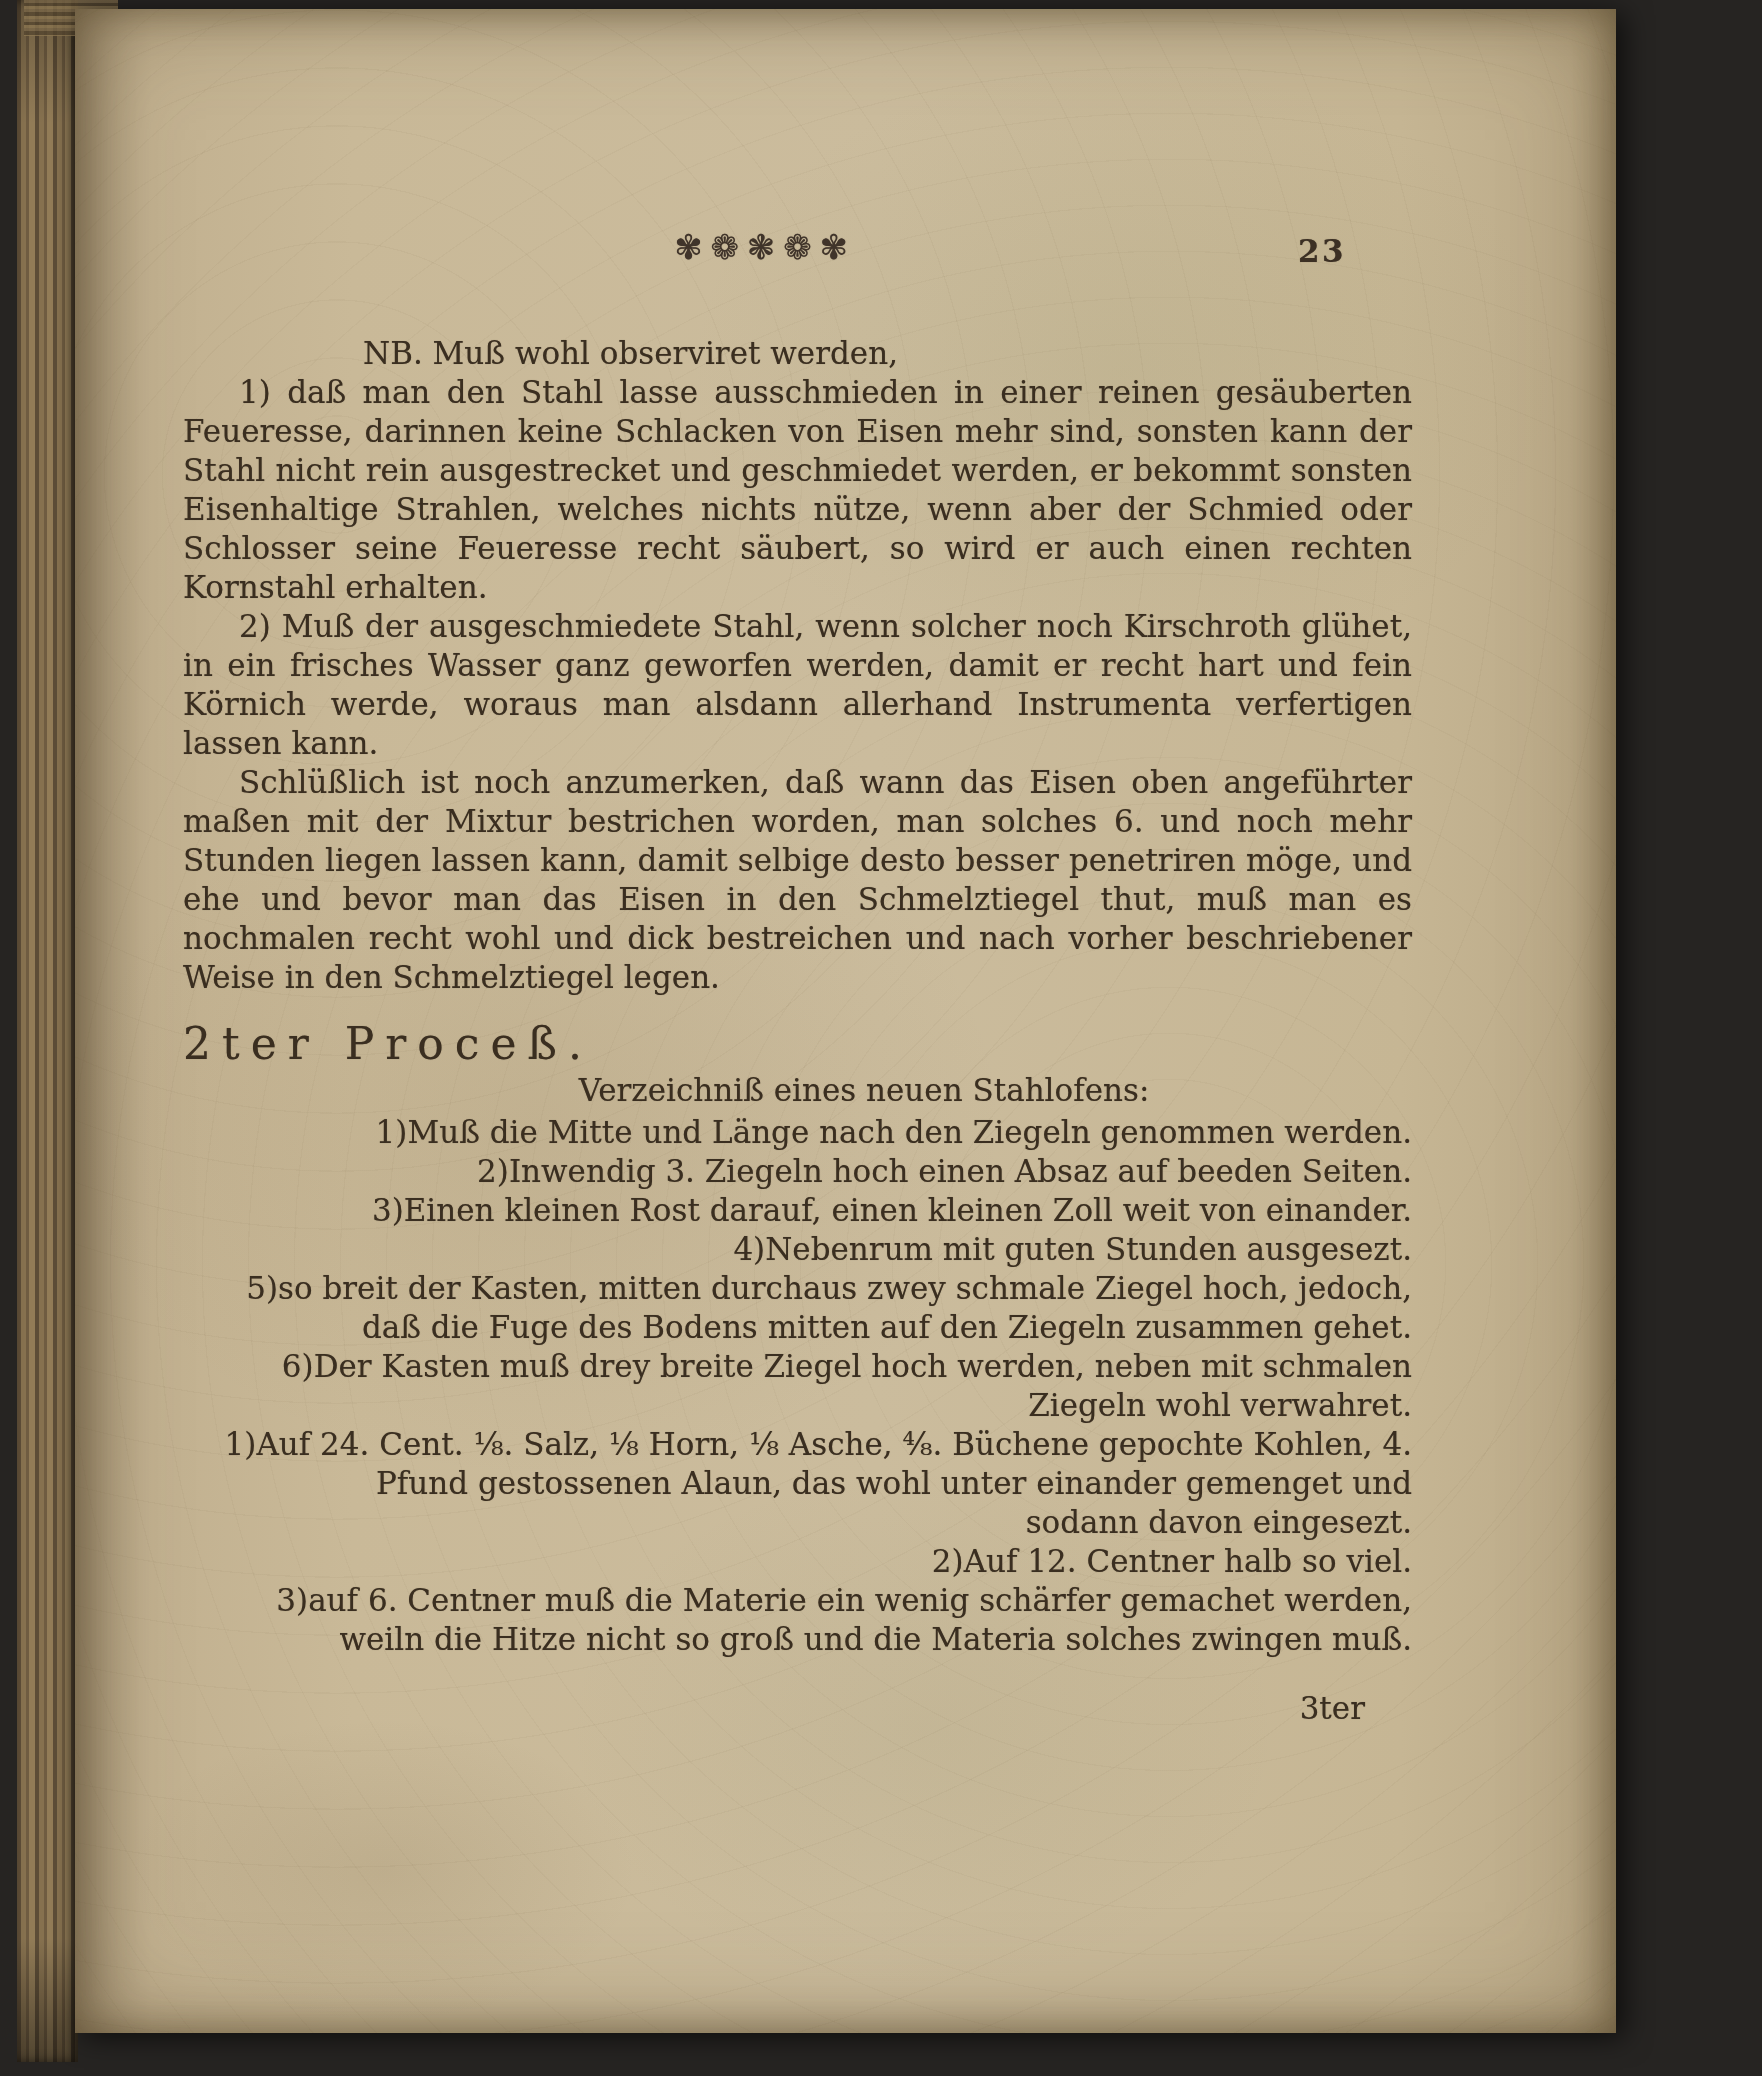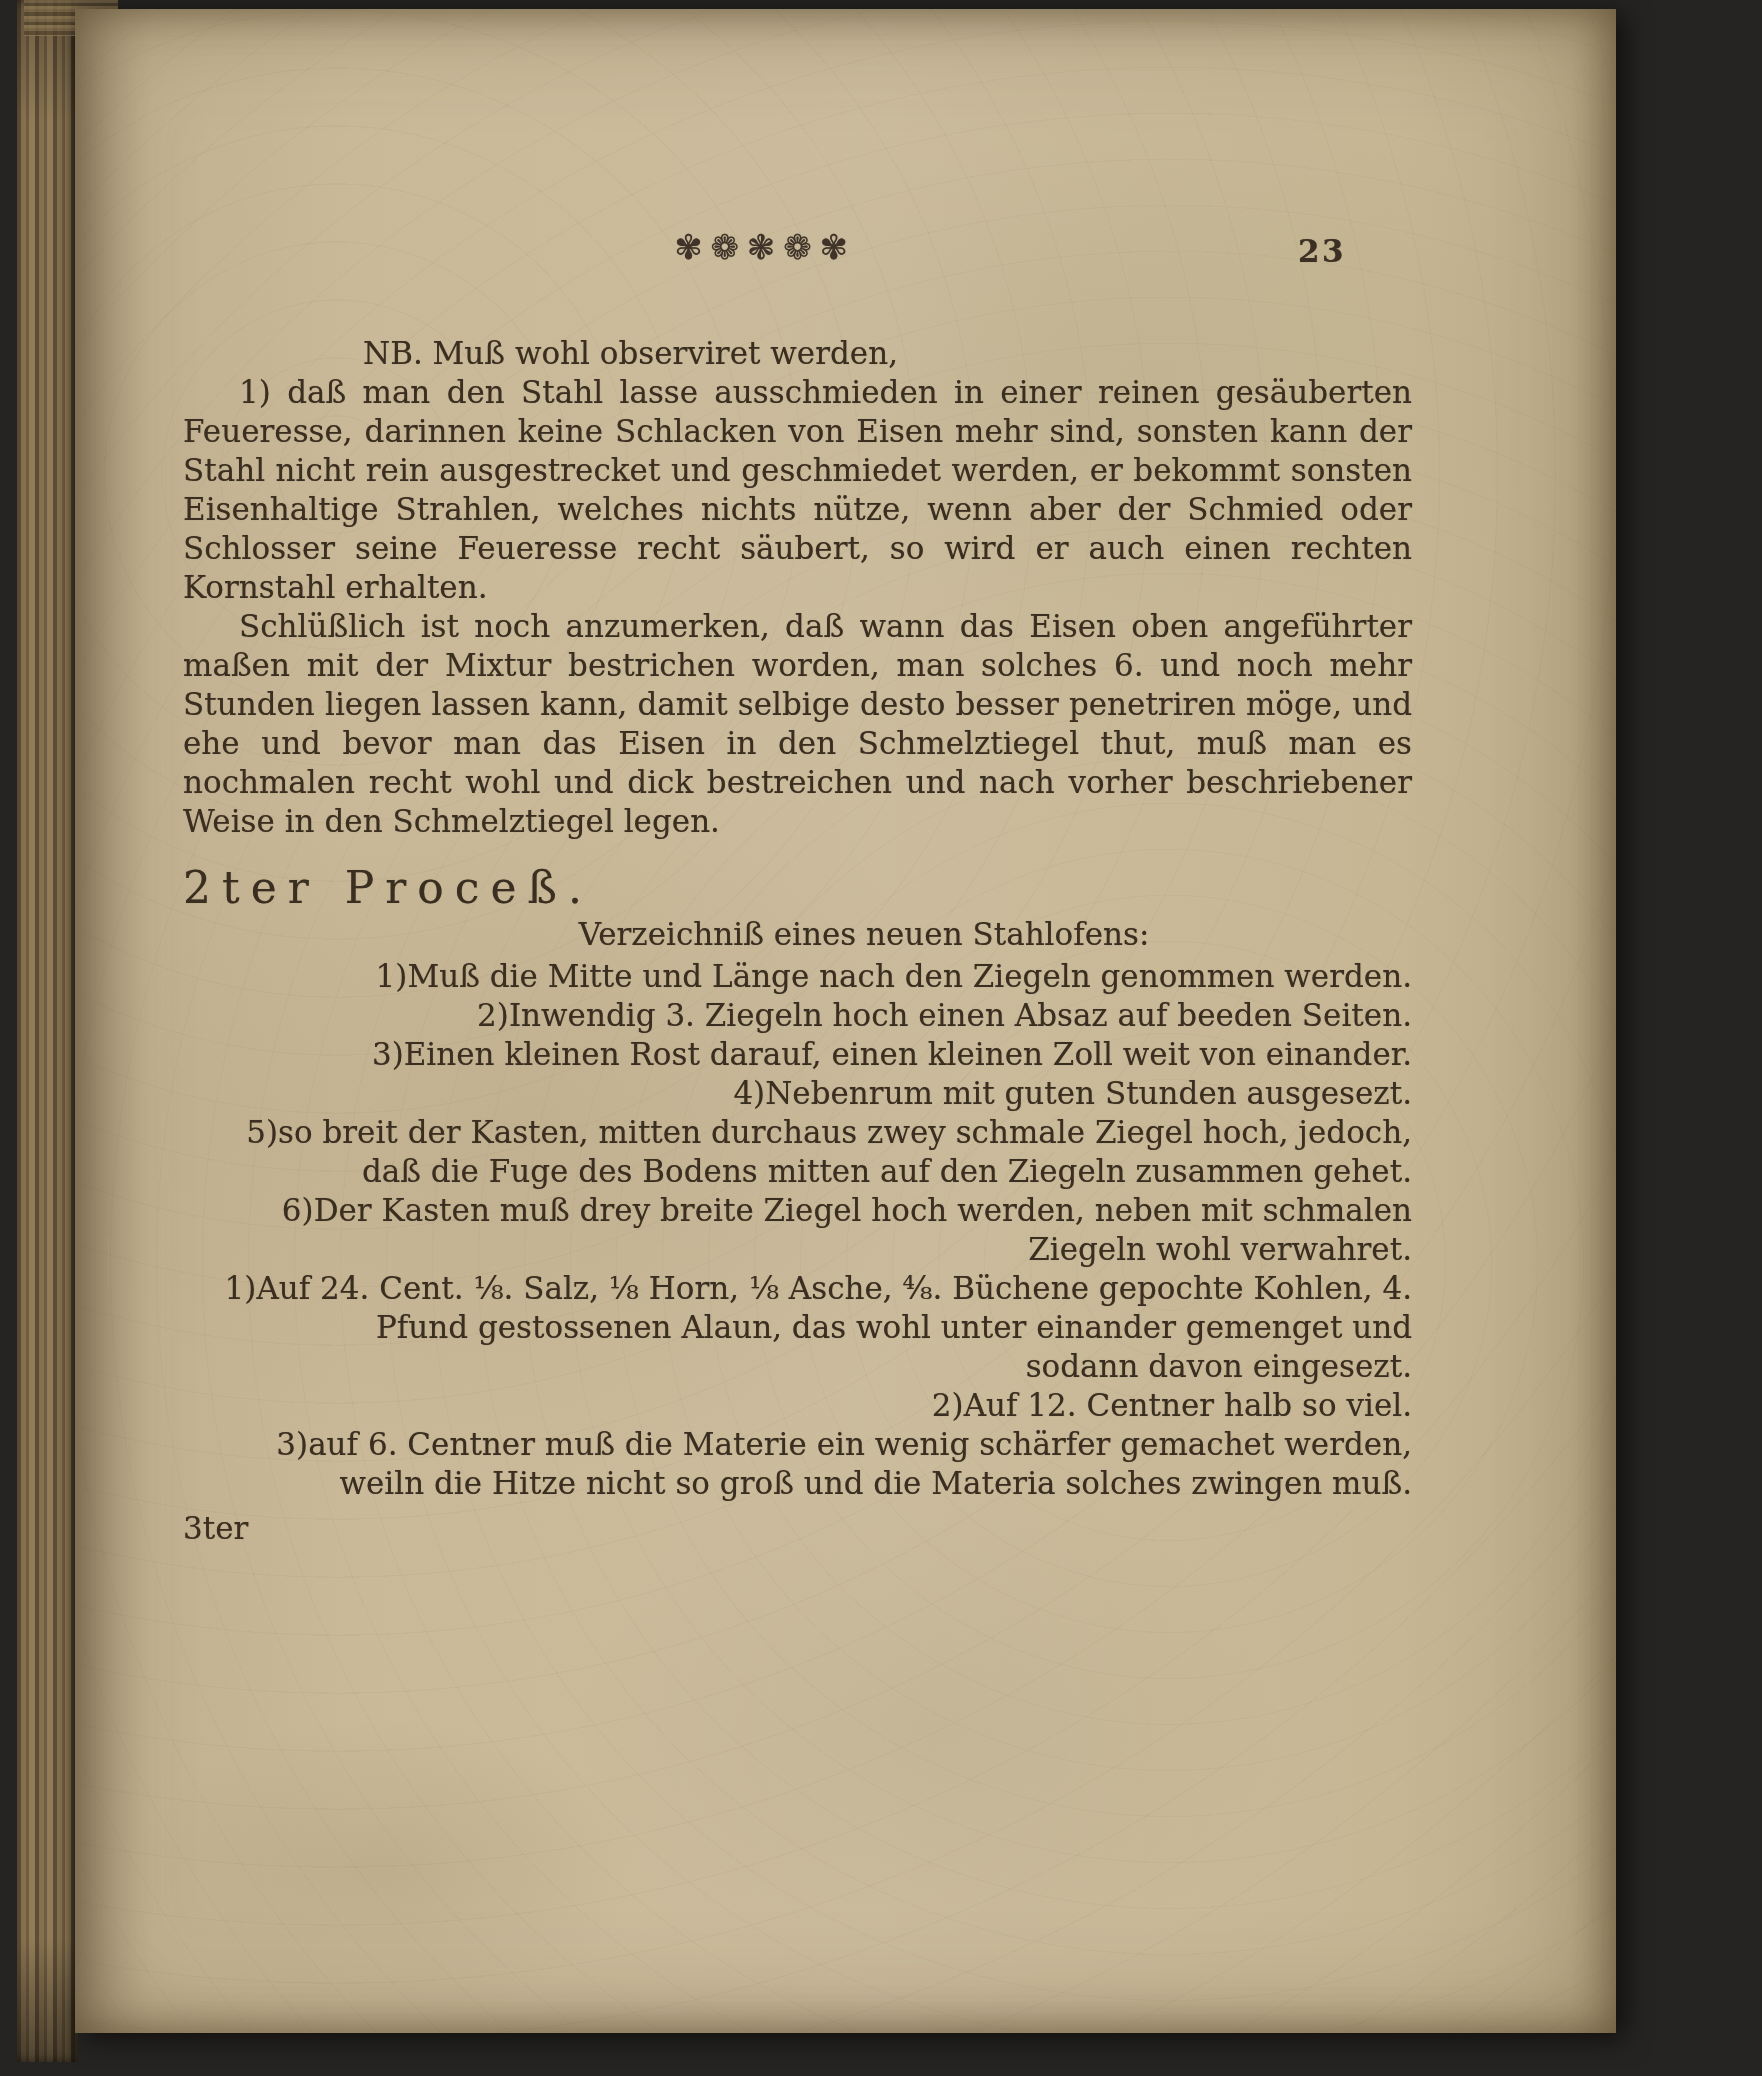--- a/index.html
+++ b/index.html
@@ -130,22 +130,22 @@
     width: 50px;
     text-indent: 0;
   }
   .zusatz-heading {
     margin: 34px 0 7.8px 0;
     text-align: center;
     font-size: 33px;
     letter-spacing: 9.4px;
   }
   .catchword {
-    margin: 6px 47px 0 0;
-    text-align: left;
+    margin: 30px 47px 0 0;
+    text-align: right;
   }
 </style>
 </head>
 <body>
 
 <div class="scene">
 
   <div class="book-edges"></div>
   <div class="book-edges-top"></div>
 
@@ -153,20 +153,21 @@
     <div class="paper-texture"></div>
 
     <div class="ornament">✾❁❃❁✾</div>
     <div class="page-number">23</div>
 
     <div class="text-block">
 
       <p class="nb-line">NB. Muß wohl observiret werden,</p>
 
       <p class="para">1) daß man den Stahl lasse ausschmieden in einer reinen gesäuberten Feueresse, darinnen keine Schlacken von Eisen mehr sind, sonsten kann der Stahl nicht rein ausgestrecket und geschmiedet werden, er bekommt sonsten Eisenhaltige Strahlen, welches nichts nütze, wenn aber der Schmied oder Schlosser seine Feueresse recht säubert, so wird er auch einen rechten Kornstahl erhalten.</p>
+      <p class="para">2) Muß der ausgeschmiedete Stahl, wenn solcher noch Kirschroth glühet, in ein frisches Wasser ganz geworfen werden, damit er recht hart und fein Körnich werde, woraus man alsdann allerhand Instrumenta verfertigen lassen kann.</p>
       <p class="para">Schlüßlich ist noch anzumerken, daß wann das Eisen oben angeführter maßen mit der Mixtur bestrichen worden, man solches 6. und noch mehr Stunden liegen lassen kann, damit selbige desto besser penetriren möge, und ehe und bevor man das Eisen in den Schmelztiegel thut, muß man es nochmalen recht wohl und dick bestreichen und nach vorher beschriebener Weise in den Schmelztiegel legen.</p>
 
       <p class="section-heading">2ter Proceß.</p>
       <p class="list-intro">Verzeichniß eines neuen Stahlofens:</p>
 
       <p class="list-item"><span class="marker">1)</span><span>Muß die Mitte und Länge nach den Ziegeln genommen werden.</span></p>
       <p class="list-item"><span class="marker">2)</span><span>Inwendig 3. Ziegeln hoch einen Absaz auf beeden Seiten.</span></p>
       <p class="list-item"><span class="marker">3)</span><span>Einen kleinen Rost darauf, einen kleinen Zoll weit von einander.</span></p>
       <p class="list-item"><span class="marker">4)</span><span>Nebenrum mit guten Stunden ausgesezt.</span></p>
       <p class="list-item"><span class="marker">5)</span><span>so breit der Kasten, mitten durchaus zwey schmale Ziegel hoch, jedoch, daß die Fuge des Bodens mitten auf den Ziegeln zusammen gehet.</span></p>

